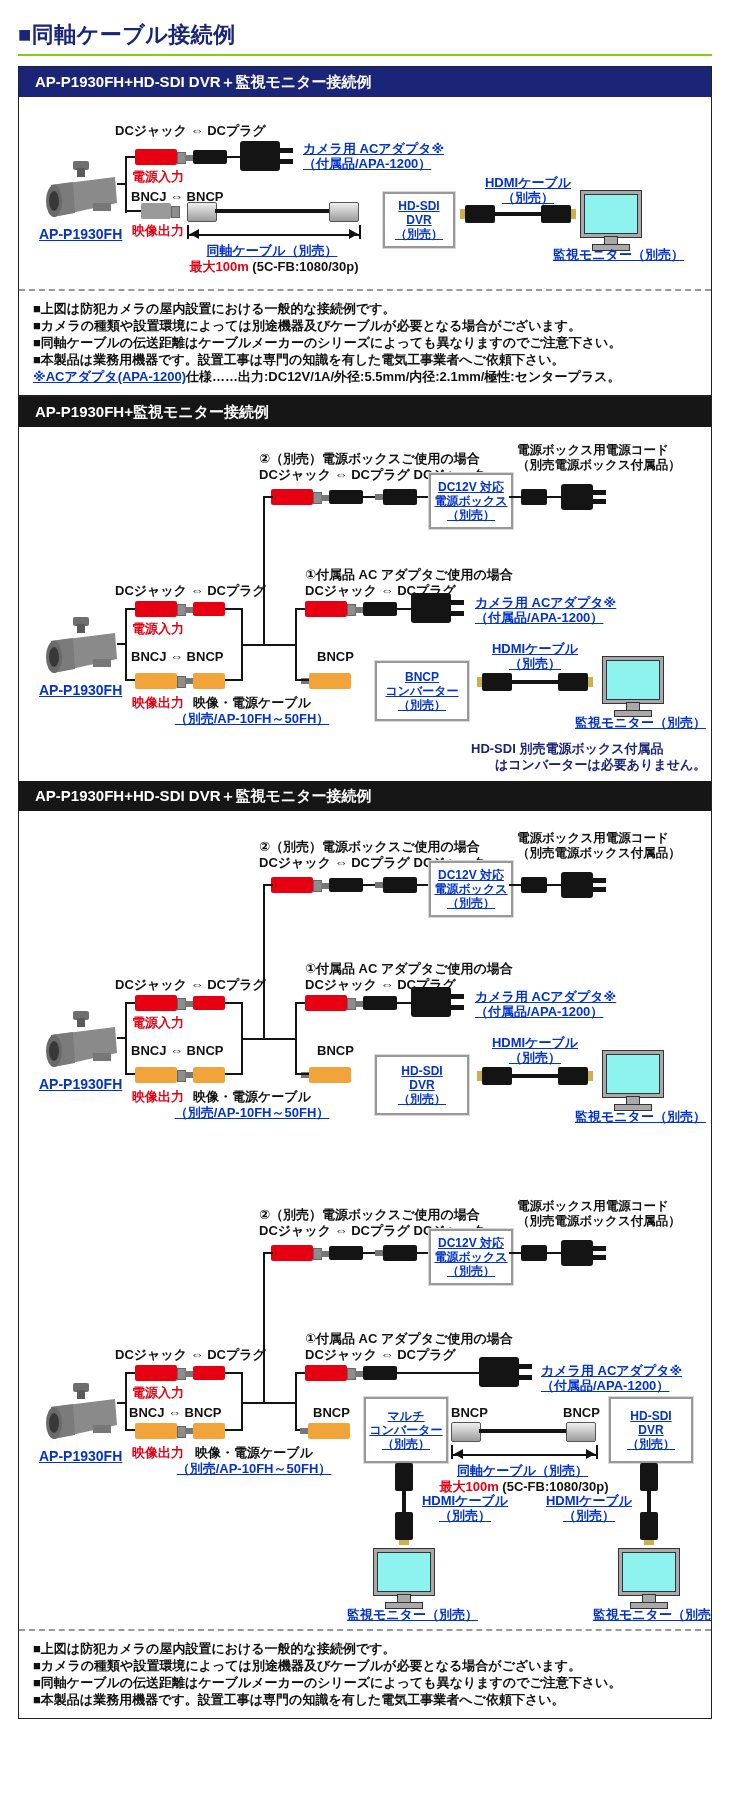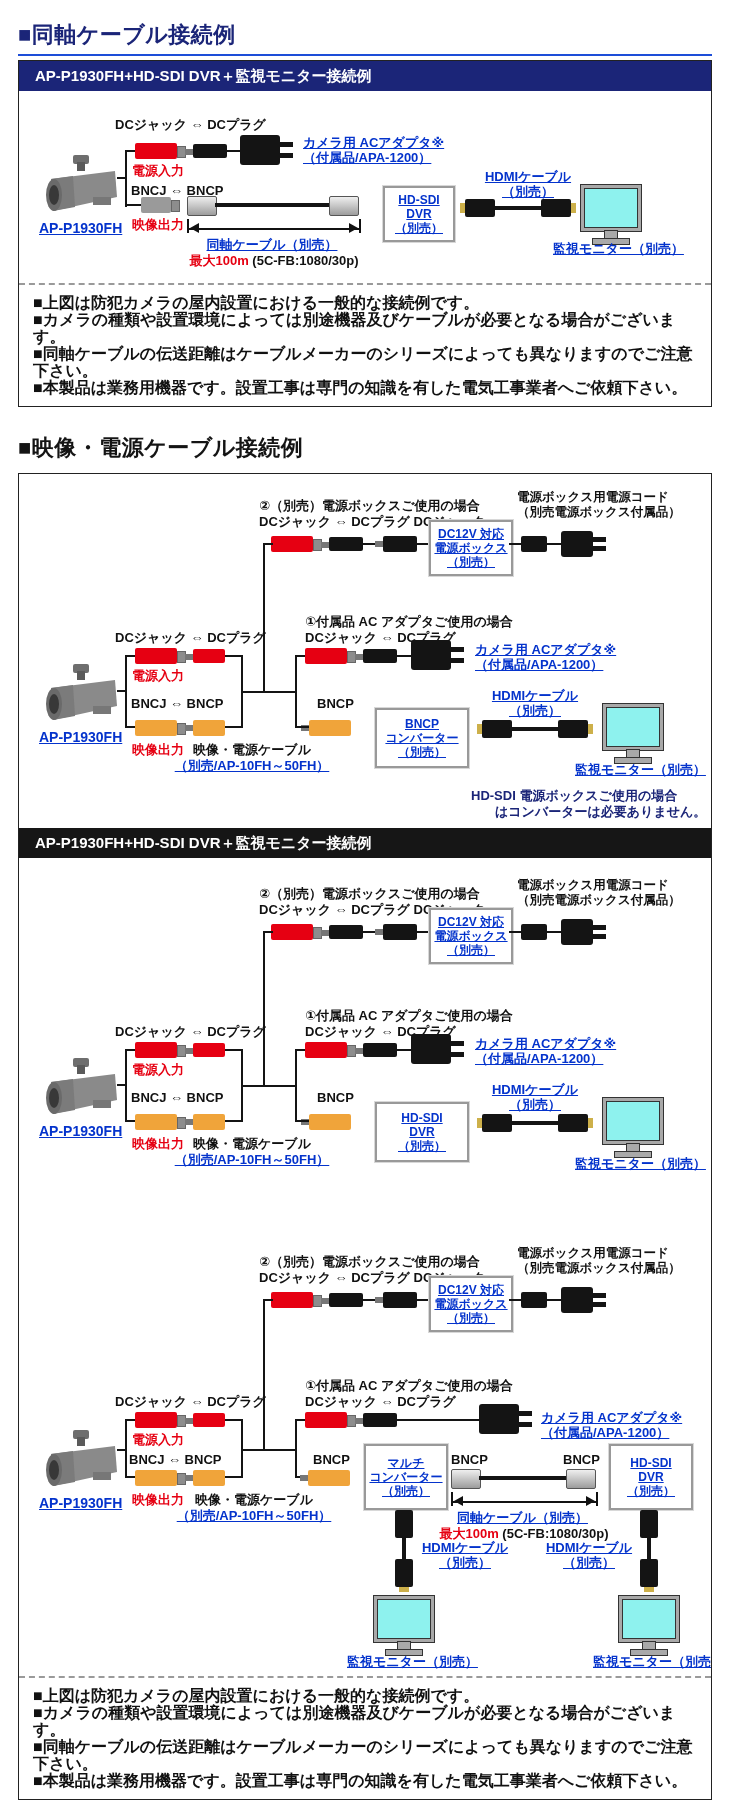--- a/index.html
+++ b/index.html
@@ -1,19 +1,19 @@
 <!DOCTYPE html>
 <html><head>
 <meta charset="utf-8">
 <style>
   html,body{margin:0;padding:0;background:#fff;}
   body{width:730px;font-family:"Liberation Sans","DejaVu Sans",sans-serif;color:#111;}
   .page{padding:20px 18px 16px 18px;}
   h1{margin:0;font-weight:bold;font-size:22px;letter-spacing:0.5px;}
-  .t1{color:#1b2578;border-bottom:2px solid #1d4ed8;padding-bottom:4px;margin-bottom:4px;}
+  .t1{color:#1b2578;border-bottom:2px solid #84cc16;padding-bottom:4px;margin-bottom:10px;}
   .t2{color:#141414;margin:26px 0 10px 0;}
   .grp{border:1px solid #222;background:#fff;}
   .bar{height:30px;line-height:30px;padding-left:16px;color:#fff;font-size:15px;font-weight:bold;}
   .navybg{background:#1b2578;}
   .blackbg{background:#161616;}
   .diagram{position:relative;background:#fff;overflow:hidden;}
   .diagram>*{position:absolute;}
   .dg1{height:192px;} .dg2{height:354px;} .dg3{height:372px;} .dg4{height:446px;}
   
   .lb{font-size:13px;font-weight:bold;white-space:nowrap;line-height:15px;}
@@ -58,21 +58,21 @@
   .mon .neck{width:12px;height:7px;background:#a9a9a9;margin:0 auto;box-shadow:0 0 0 1px #333;}
   .mon .base{width:36px;height:5px;background:#a9a9a9;margin:1px auto 0;box-shadow:0 0 0 1px #333;}
   
   .dim{height:14px;border-left:2px solid #111;border-right:2px solid #111;}
   .dim i{position:absolute;left:0;right:0;bottom:3px;height:2px;background:#111;display:block;}
   .dim u{position:absolute;bottom:0;width:0;height:0;display:block;border-top:5px solid transparent;border-bottom:5px solid transparent;}
   .dim u.l{left:1px;border-right:9px solid #111;}
   .dim u.r{right:1px;border-left:9px solid #111;}
   
   .notes{border-top:2px dashed #9a9a9a;padding:9px 14px 10px 14px;}
-  .notes .nl{font-size:16px;font-weight:bold;line-height:17px;}
+  .notes .nl{font-size:13px;font-weight:bold;line-height:17px;}
   .cam svg{display:block;}
 </style>
 </head>
 <body>
 
 <div class="page">
 
   <h1 class="t1">■同軸ケーブル接続例</h1>
 
   <div class="grp">
@@ -145,27 +145,28 @@
           <div class="neck"></div>
           <div class="base"></div>
         </div>
       <div class="lb bl" style="left:534px;top:150px;">監視モニター（別売）</div>
     </div>
     <div class="notes">
       <div class="nl">■上図は防犯カメラの屋内設置における一般的な接続例です。</div>
       <div class="nl">■カメラの種類や設置環境によっては別途機器及びケーブルが必要となる場合がございます。</div>
       <div class="nl">■同軸ケーブルの伝送距離はケーブルメーカーのシリーズによっても異なりますのでご注意下さい。</div>
       <div class="nl">■本製品は業務用機器です。設置工事は専門の知識を有した電気工事業者へご依頼下さい。</div>
+      <div class="nl"><span class="bl">※ACアダプタ(APA-1200)</span><span>仕様……出力:DC12V/1A/外径:5.5mm/内径:2.1mm/極性:センタープラス。</span></div>
     </div>
   </div>
 
-  <h1 class="t2">■映像・電源ケーブル接続例</h1>
 
   <div class="grp">
 
+    <div class="bar blackbg">AP-P1930FH+監視モニター接続例</div>
     <div class="diagram dg2">
 
       <div class="lb" style="left:240px;top:24px;">②（別売）電源ボックスご使用の場合</div>
       <div class="lb" style="left:240px;top:40px;">DCジャック ⇔ DCプラグ DCジャック</div>
       <div class="cn red tr" style="left:252px;top:62px;width:42px;"></div>
       <div class="cn blk pl" style="left:310px;top:63px;width:34px;height:14px;"></div>
       <div class="w" style="left:344px;top:69px;width:12px;height:2px;"></div>
       <div class="cn blk pl" style="left:364px;top:62px;width:34px;"></div>
       <div class="w" style="left:398px;top:69px;width:12px;height:2px;"></div>
       <div class="dbox" style="left:410px;top:46px;width:80px;height:52px;">
@@ -248,21 +249,21 @@
           <i class="m"></i>
           <i class="c"></i>
           <i class="t"></i>
         </div>
       <div class="mon" style="left:584px;top:230px;">
           <div class="scr"></div>
           <div class="neck"></div>
           <div class="base"></div>
         </div>
       <div class="lb bl" style="left:556px;top:288px;">監視モニター（別売）</div>
-      <div class="lb nv" style="left:452px;top:314px;">HD-SDI 電源ボックスご使用の場合</div>
+      <div class="lb nv" style="left:452px;top:314px;">HD-SDI 別売電源ボックス付属品</div>
       <div class="lb nv" style="left:476px;top:330px;">はコンバーターは必要ありません。</div>
     </div>
 
     <div class="bar blackbg">AP-P1930FH+HD-SDI DVR＋監視モニター接続例</div>
     <div class="diagram dg3">
       <div class="lb" style="left:240px;top:28px;">②（別売）電源ボックスご使用の場合</div>
       <div class="lb" style="left:240px;top:44px;">DCジャック ⇔ DCプラグ DCジャック</div>
       <div class="cn red tr" style="left:252px;top:66px;width:42px;"></div>
       <div class="cn blk pl" style="left:310px;top:67px;width:34px;height:14px;"></div>
       <div class="w" style="left:344px;top:73px;width:12px;height:2px;"></div>

